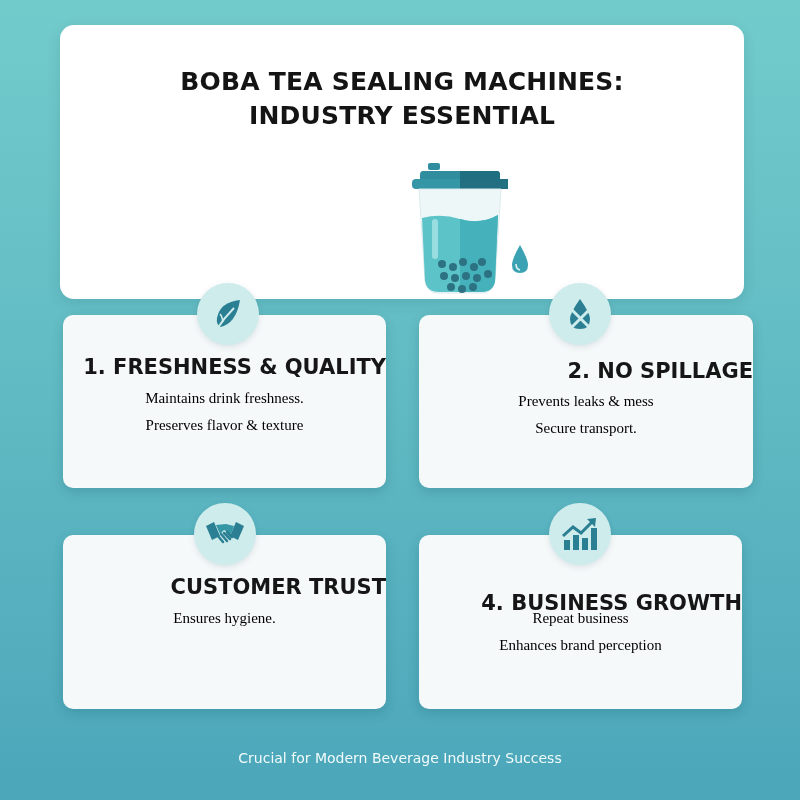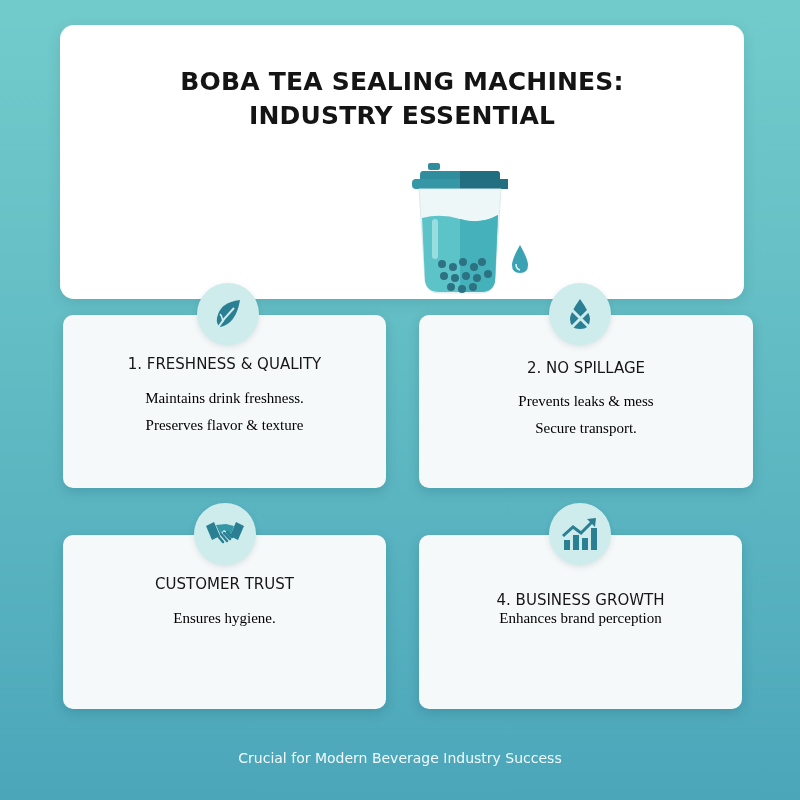--- a/index.html
+++ b/index.html
@@ -24,22 +24,22 @@
   .card {
     position: absolute; background: #f6f9fa; border-radius: 10px;
     box-shadow: 0 4px 12px rgba(0,60,70,0.18);
   }
   .card-icon {
     position: absolute; width: 62px; height: 62px; border-radius: 50%;
     background: #cfeced; display: flex; align-items: center; justify-content: center;
     box-shadow: 0 2px 6px rgba(0,60,70,0.12);
   }
   .card-title {
-    position: absolute; left: 0; right: 0; text-align: center;
-    font-weight: normal; font-size: 15px; color: #161616;
+    position: absolute; left: 0; right: 0; text-align: right;
+    font-weight: bold; font-size: 21px; color: #161616;
   }
   .card-desc {
     position: absolute; left: 0; right: 0; text-align: center;
     font-family: Liberation Serif, serif; font-size: 15px; line-height: 27px; color: #000000;
   }
   .footer {
     position: absolute; left: 0; right: 0; top: 750px; text-align: center;
     font-size: 14px; color: #f2fbfc;
   }
 </style>
@@ -132,20 +132,21 @@
     <path d="M2 10 L10 6 L16 20 L8 24 Z" fill="#2a7f93"></path>
     <path d="M40 10 L32 6 L26 20 L34 24 Z" fill="#2a7f93"></path>
     <path d="M12 9 L22 8 L30 10 L27 18 L20 14 L16 18 Z" fill="#3596a6"></path>
     <path d="M14 20 L19 26 M17 18 L23 25 M20 17 L26 23 M23 16 L28 21" stroke="#2a7f93" stroke-width="2.5" stroke-linecap="round"></path>
   </svg>
 </div>
 
 <div class="card" style="left:419px; top:535px; width:323px; height:174px;">
   <div class="card-title" style="top:56px;">4. BUSINESS GROWTH</div>
   <div class="card-desc" style="top:70px;">
+    <div>Repeat business</div>
     <div>Enhances brand perception</div>
   </div>
 </div>
 <div class="card-icon" style="left:549px; top:503px;">
   <svg width="38" height="36" viewBox="0 0 38 36">
     <rect x="3" y="24" width="6" height="10" fill="#2a7f93"></rect>
     <rect x="12" y="19" width="6" height="15" fill="#2a7f93"></rect>
     <rect x="21" y="22" width="6" height="12" fill="#2a7f93"></rect>
     <rect x="30" y="12" width="6" height="22" fill="#2a7f93"></rect>
     <path d="M2 20 L12 11 L20 17 L32 5" stroke="#2a7f93" stroke-width="3" fill="none"></path>

